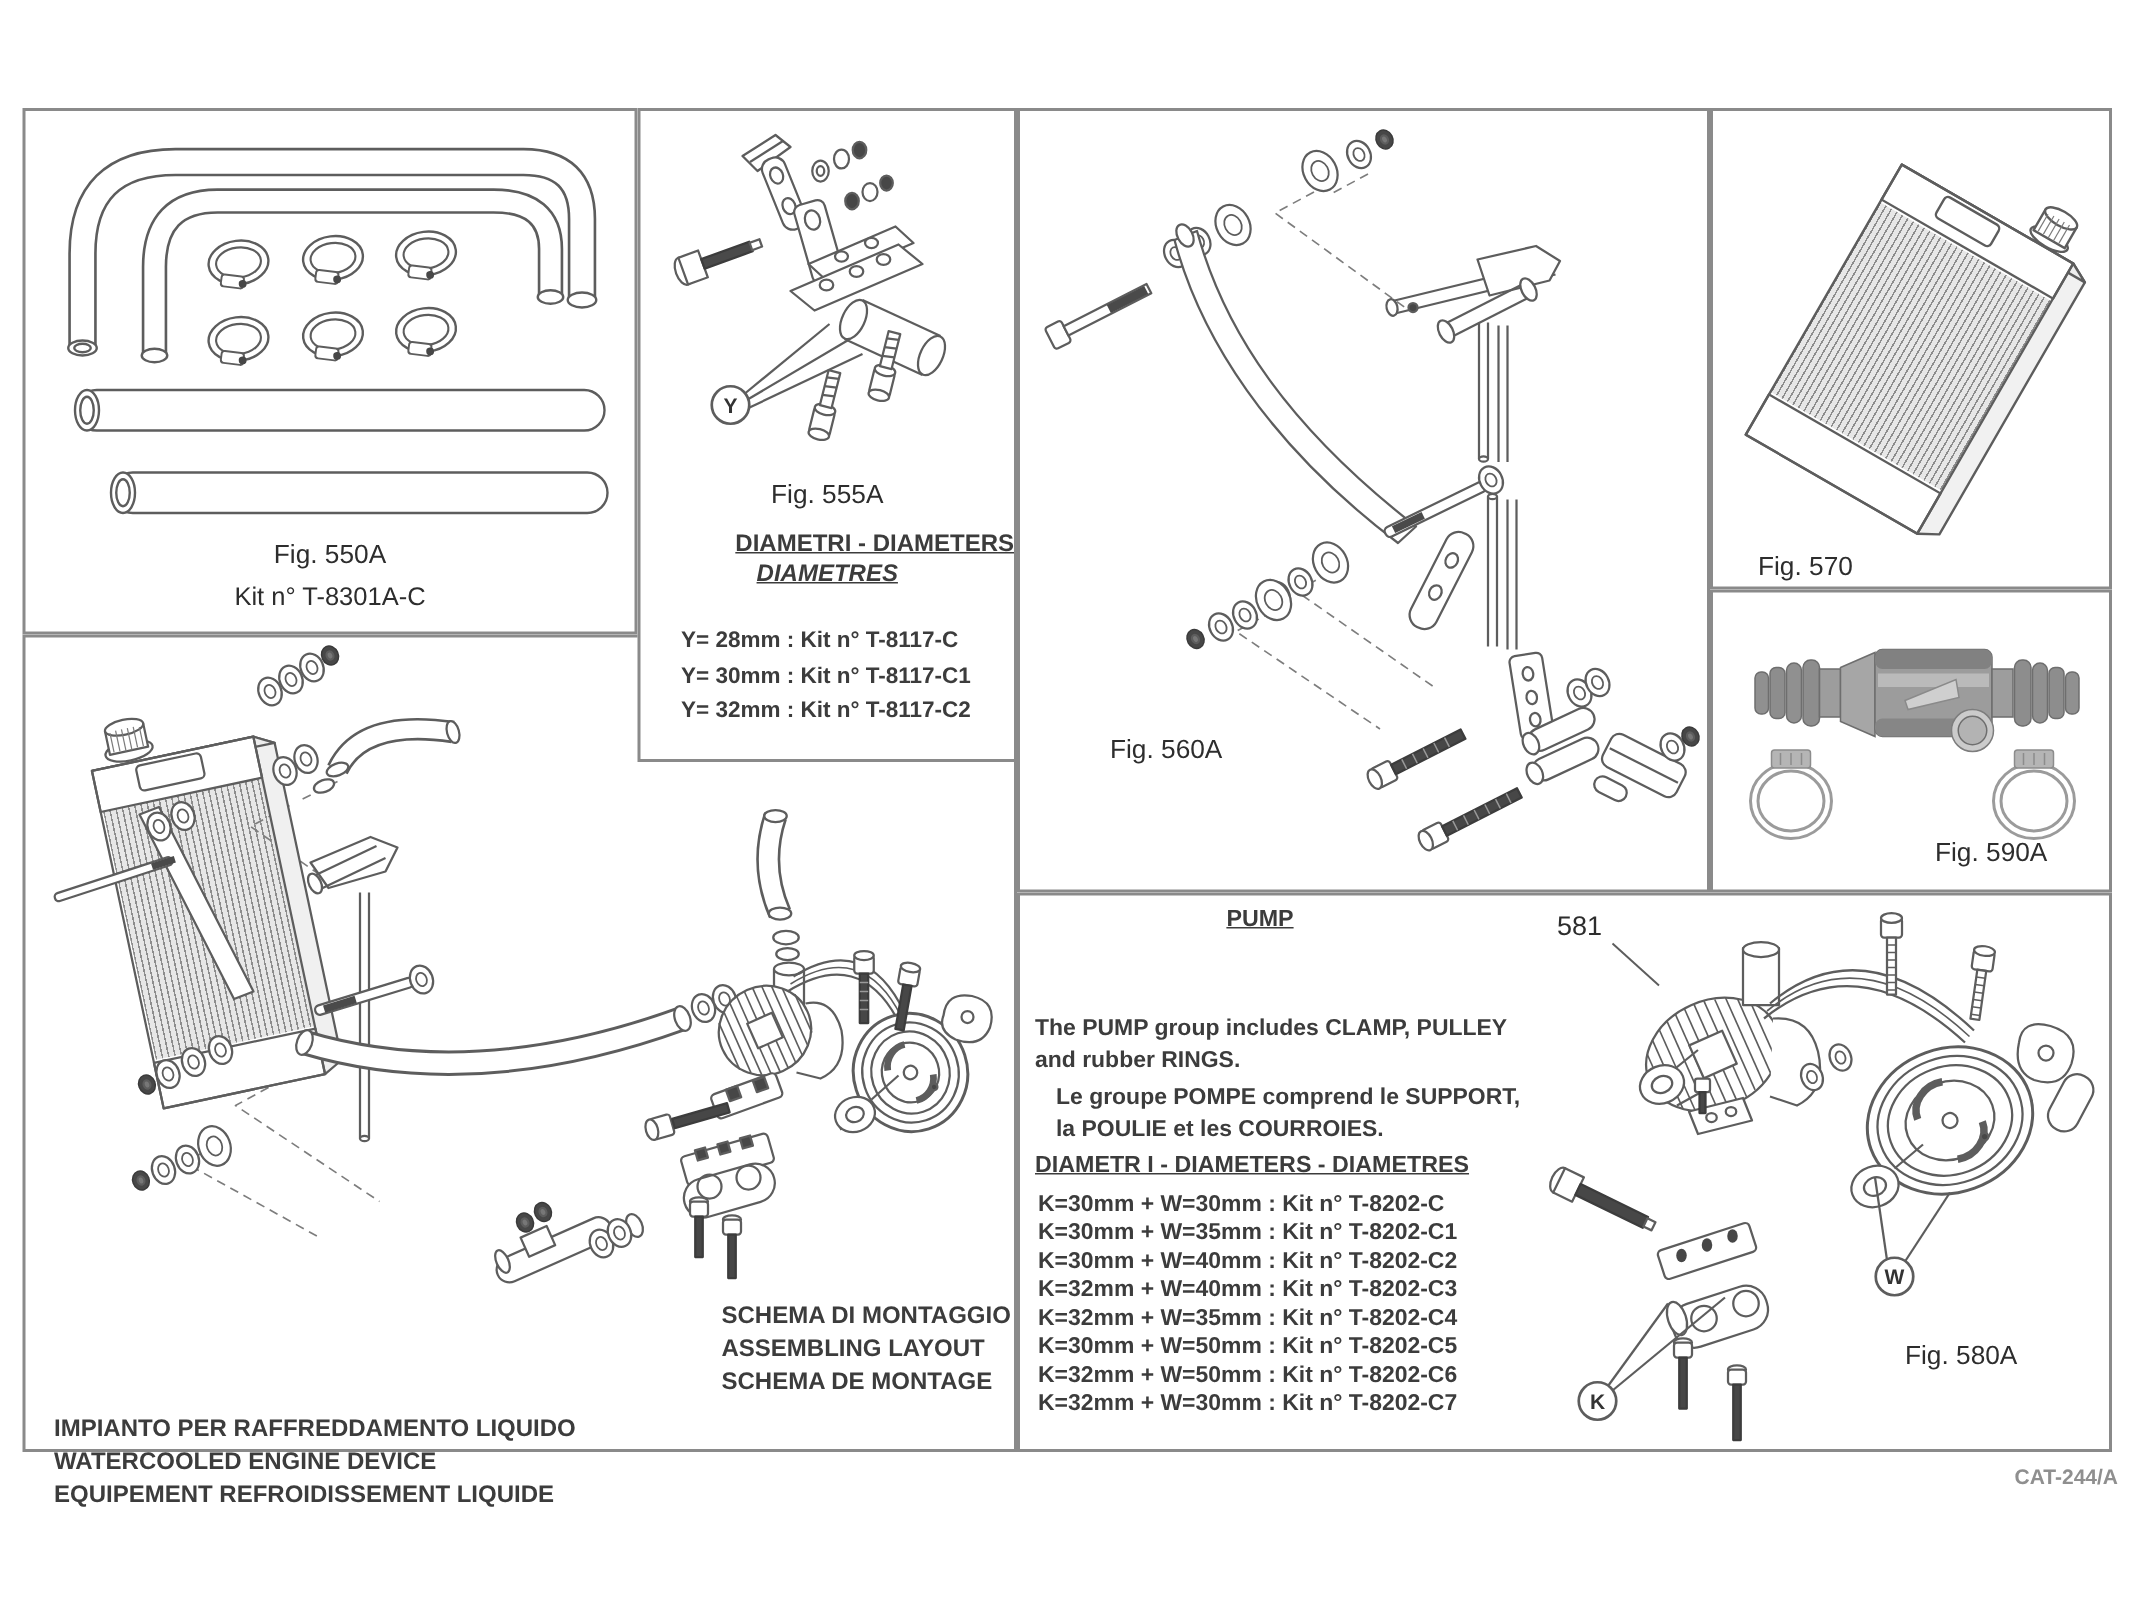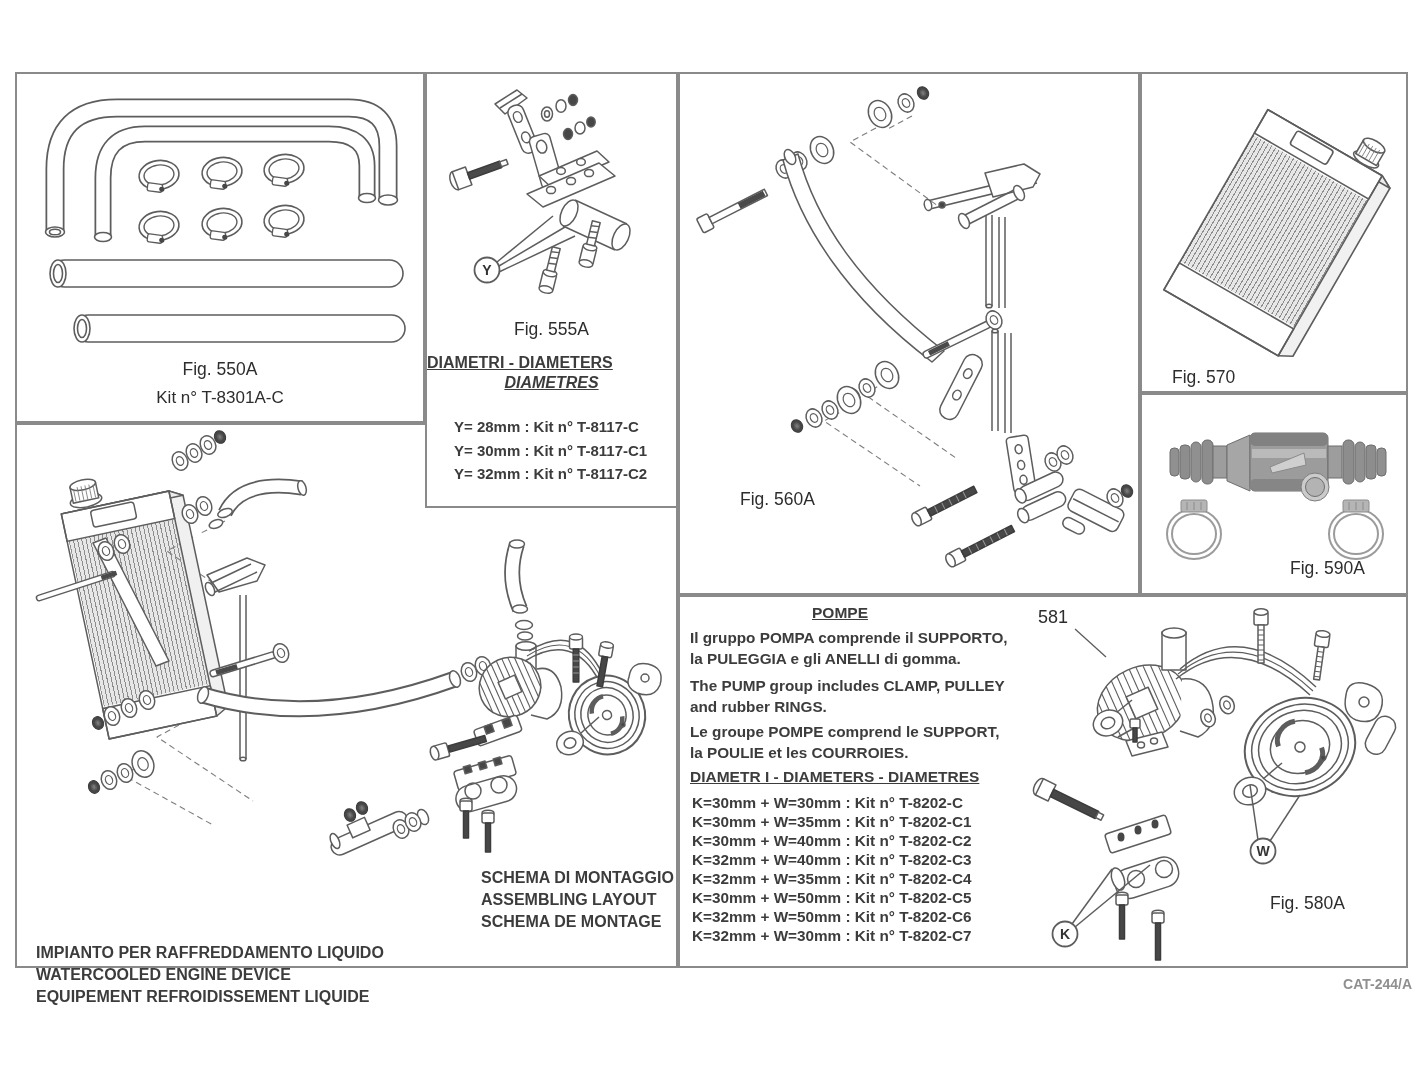--- a/index.html
+++ b/index.html
@@ -330,21 +330,21 @@
             <line x1="-4" y1="-9" x2="4" y2="-10"></line>
         </g>
         <circle cx="60" cy="196" r="12.5" stroke-width="1.8"></circle>
         <line x1="70" y1="188" x2="126" y2="142"></line>
         <line x1="72" y1="192" x2="138" y2="153"></line>
         <line x1="72" y1="198" x2="148" y2="162"></line>
       </g>
       <text x="60" y="201" text-anchor="middle" font-size="14" font-weight="bold" fill="#333">Y</text>
     </svg>
     <div class="cap cap-center" style="top:245px;">Fig. 555A</div>
-    <div class="txtblock u" style="left:0;width:100%;text-align:left;top:280px;font-size:16px;">DIAMETRI - DIAMETERS</div>
+    <div class="txtblock u" style="left:0;width:100%;text-align:right;top:280px;font-size:16px;">DIAMETRI - DIAMETERS</div>
     <div class="txtblock u" style="left:0;width:100%;text-align:center;top:300px;font-size:16px;font-style:italic;">DIAMETRES</div>
     <div class="txtblock" style="left:27px;top:341px;font-size:15px;line-height:23.5px;">
       <div>Y= 28mm : Kit n° T-8117-C</div>
       <div>Y= 30mm : Kit n° T-8117-C1</div>
       <div>Y= 32mm : Kit n° T-8117-C2</div>
     </div>
   </div>
 
   <div class="panel" style="left:678px;top:72px;width:462px;height:523px;">
     <svg width="458" height="519" viewBox="0 0 458 519">
@@ -664,30 +664,26 @@
         <circle cx="385" cy="337" r="12.5" stroke-width="1.8"></circle>
         <line x1="392" y1="327" x2="432" y2="272"></line>
           <line x1="395" y1="330" x2="470" y2="268"></line>
         <circle cx="583" cy="254" r="12.5" stroke-width="1.8"></circle>
         <line x1="578" y1="243" x2="570" y2="188"></line>
           <line x1="590" y1="244" x2="620" y2="198"></line>
       </g>
       <text x="385" y="342" text-anchor="middle" font-size="14" font-weight="bold" fill="#333">K</text>
       <text x="583" y="259" text-anchor="middle" font-size="14" font-weight="bold" fill="#333">W</text>
     </svg>
-    <div class="txtblock u" style="left:10px;top:7px;width:300px;text-align:center;font-size:15.5px;">POMPE</div>
-    <div class="txtblock" style="left:10px;top:30px;font-size:15.3px;line-height:21px;font-weight:600;">
-      <div>Il gruppo POMPA comprende il SUPPORTO,</div>
-      <div>la PULEGGIA e gli ANELLI di gomma.</div>
-    </div>
+    <div class="txtblock u" style="left:10px;top:7px;width:300px;text-align:center;font-size:15.5px;">PUMP</div>
     <div class="txtblock" style="left:10px;top:78px;font-size:15.3px;line-height:21px;font-weight:600;">
       <div>The PUMP group includes CLAMP, PULLEY</div>
       <div>and rubber RINGS.</div>
     </div>
-    <div class="txtblock" style="left:10px;top:124px;font-size:15.3px;line-height:21px;font-weight:600;">
+    <div class="txtblock" style="left:24px;top:124px;font-size:15.3px;line-height:21px;font-weight:600;">
       <div>Le groupe POMPE comprend le SUPPORT,</div>
       <div>la POULIE et les COURROIES.</div>
     </div>
     <div class="txtblock u" style="left:10px;top:171px;font-size:15.5px;">DIAMETR I - DIAMETERS - DIAMETRES</div>
     <div class="txtblock" style="left:12px;top:196px;font-size:15.3px;line-height:19px;font-weight:600;">
       <div>K=30mm + W=30mm : Kit n° T-8202-C</div>
       <div>K=30mm + W=35mm : Kit n° T-8202-C1</div>
       <div>K=30mm + W=40mm : Kit n° T-8202-C2</div>
       <div>K=32mm + W=40mm : Kit n° T-8202-C3</div>
       <div>K=32mm + W=35mm : Kit n° T-8202-C4</div>

